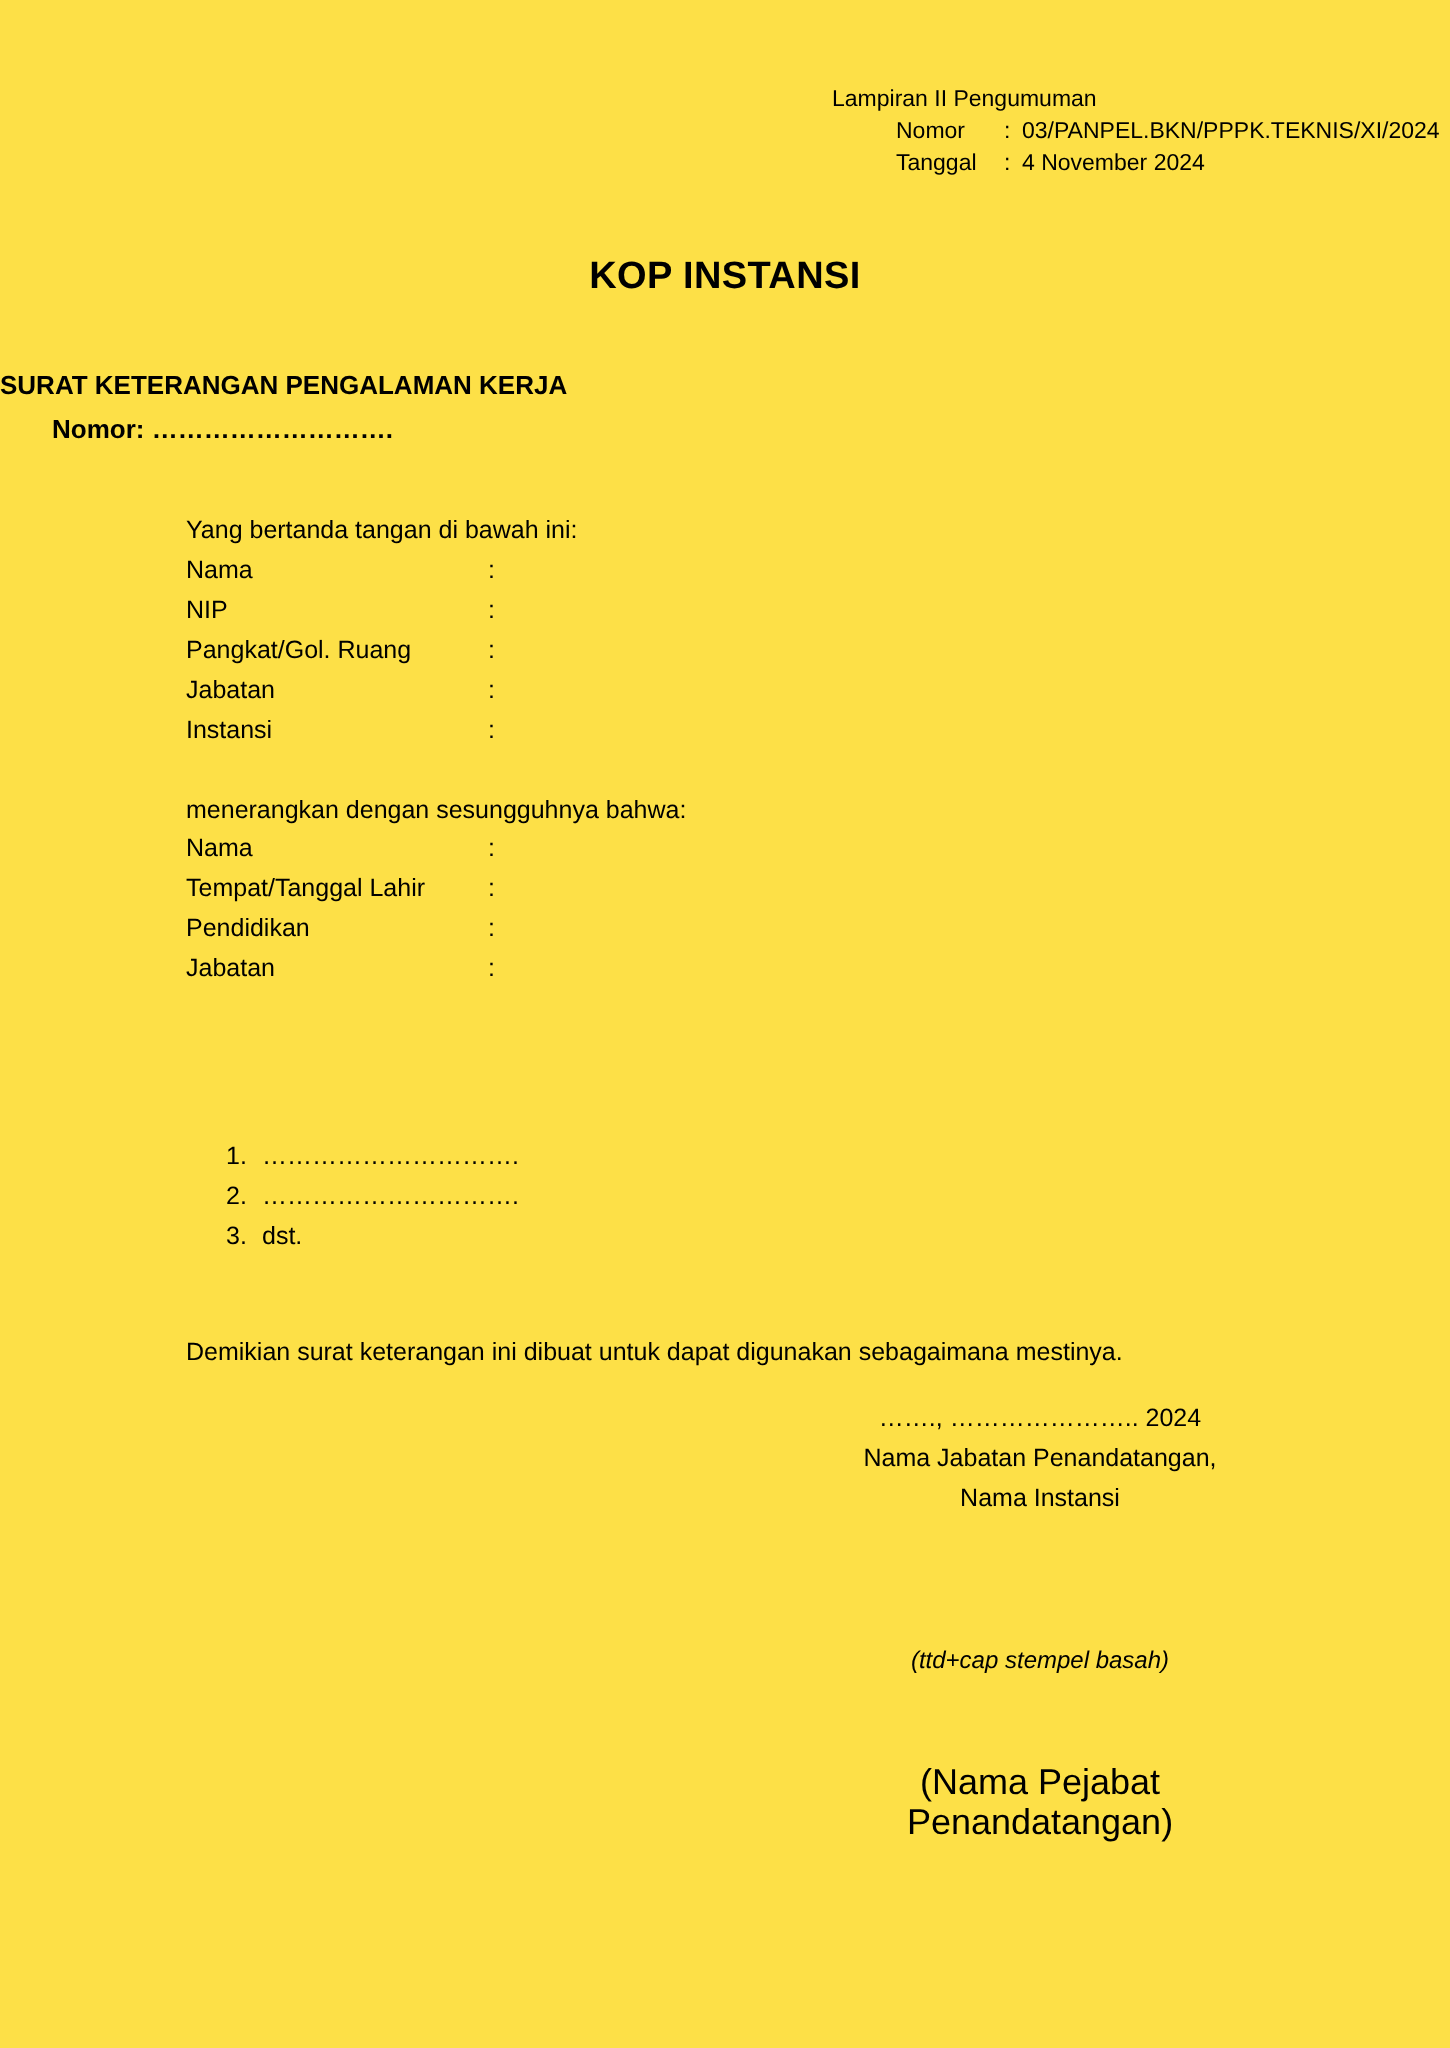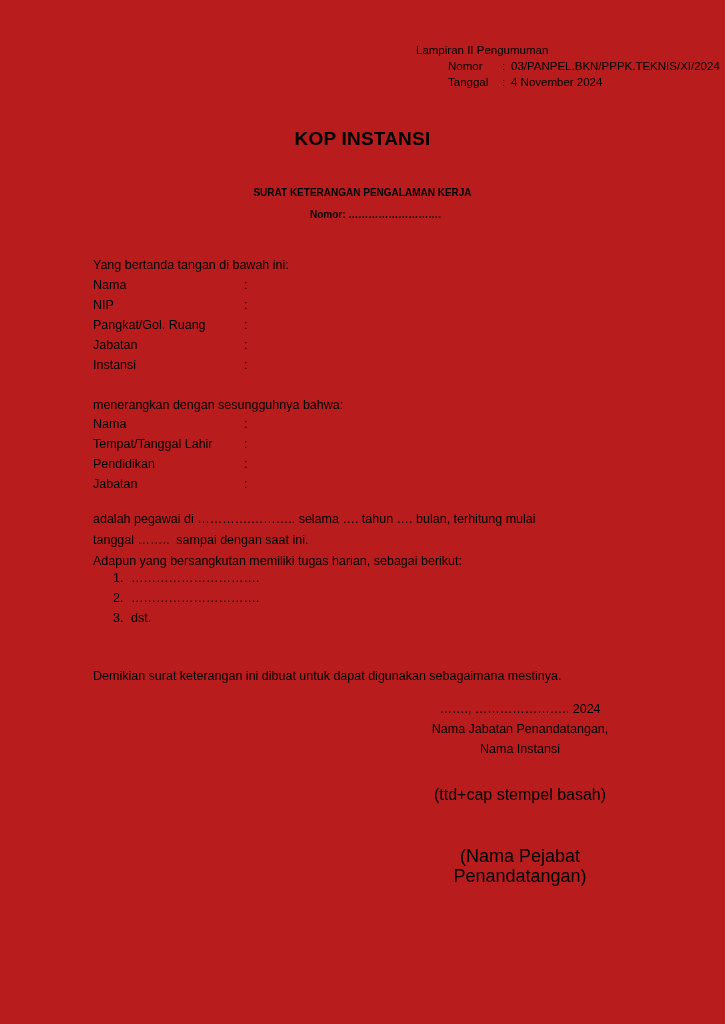--- a/index.html
+++ b/index.html
@@ -11,21 +11,21 @@
     width: 725px;
     height: 1024px;
     position: relative;
     font-family: "Liberation Sans", sans-serif;
     color: #000000;
     overflow: hidden;
   }
   .page {
     position: absolute;
     inset: 0;
-    background: #b91c1c;
+    background: #fde047;
   }
 
   
   .doc-header {
     position: absolute;
     left: 416px;
     top: 42px;
     font-size: 11.5px;
     line-height: 16px;
     white-space: nowrap;
@@ -55,22 +55,22 @@
     text-align: center;
     font-size: 19px;
     font-weight: bold;
     letter-spacing: 0.2px;
   }
   .main-title {
     position: absolute;
     left: 0;
     right: 0;
     top: 182px;
-    text-align: center;
-    font-size: 10px;
+    text-align: left;
+    font-size: 13px;
     font-weight: bold;
     line-height: 22px;
   }
   .main-title .line2 {
     display: block;
     padding-left: 26px;
   }
 
   
   .body-block {
@@ -133,22 +133,23 @@
     top: 699px;
     width: 250px;
     text-align: center;
     font-size: 12.5px;
     line-height: 20px;
   }
   .sig-date { white-space: nowrap; }
   .sig-jabatan { }
   .sig-instansi { }
   .sig-stamp {
-    margin-top: 26px;
-    font-size: 16px;
+    margin-top: 61px;
+    font-style: italic;
+    font-size: 12px;
   }
   .sig-name {
     margin-top: 41px;
     font-size: 18px;
   }
 </style>
 </head>
 <body>
 
 <div class="page">
@@ -224,25 +225,20 @@
       <span class="f-colon">:</span>
       <span class="f-value"></span>
     </div>
     <div class="field-row">
       <span class="f-label">Jabatan</span>
       <span class="f-colon">:</span>
       <span class="f-value"></span>
     </div>
   </div>
 
-  <div class="body-block" id="employment-paragraph">
-    <div class="para-line">adalah pegawai di ………….……….. selama …. tahun …. bulan, terhitung mulai</div>
-    <div class="para-line">tanggal ……..  sampai dengan saat ini.</div>
-    <div class="para-line">Adapun yang bersangkutan memiliki tugas harian, sebagai berikut:</div>
-  </div>
 
   <div class="body-block" id="tasks-list">
     <ol class="num-list">
       <li>
         <span class="num">1.</span>
         <span class="txt">………………………….</span>
       </li>
       <li>
         <span class="num">2.</span>
         <span class="txt">………………………….</span>

